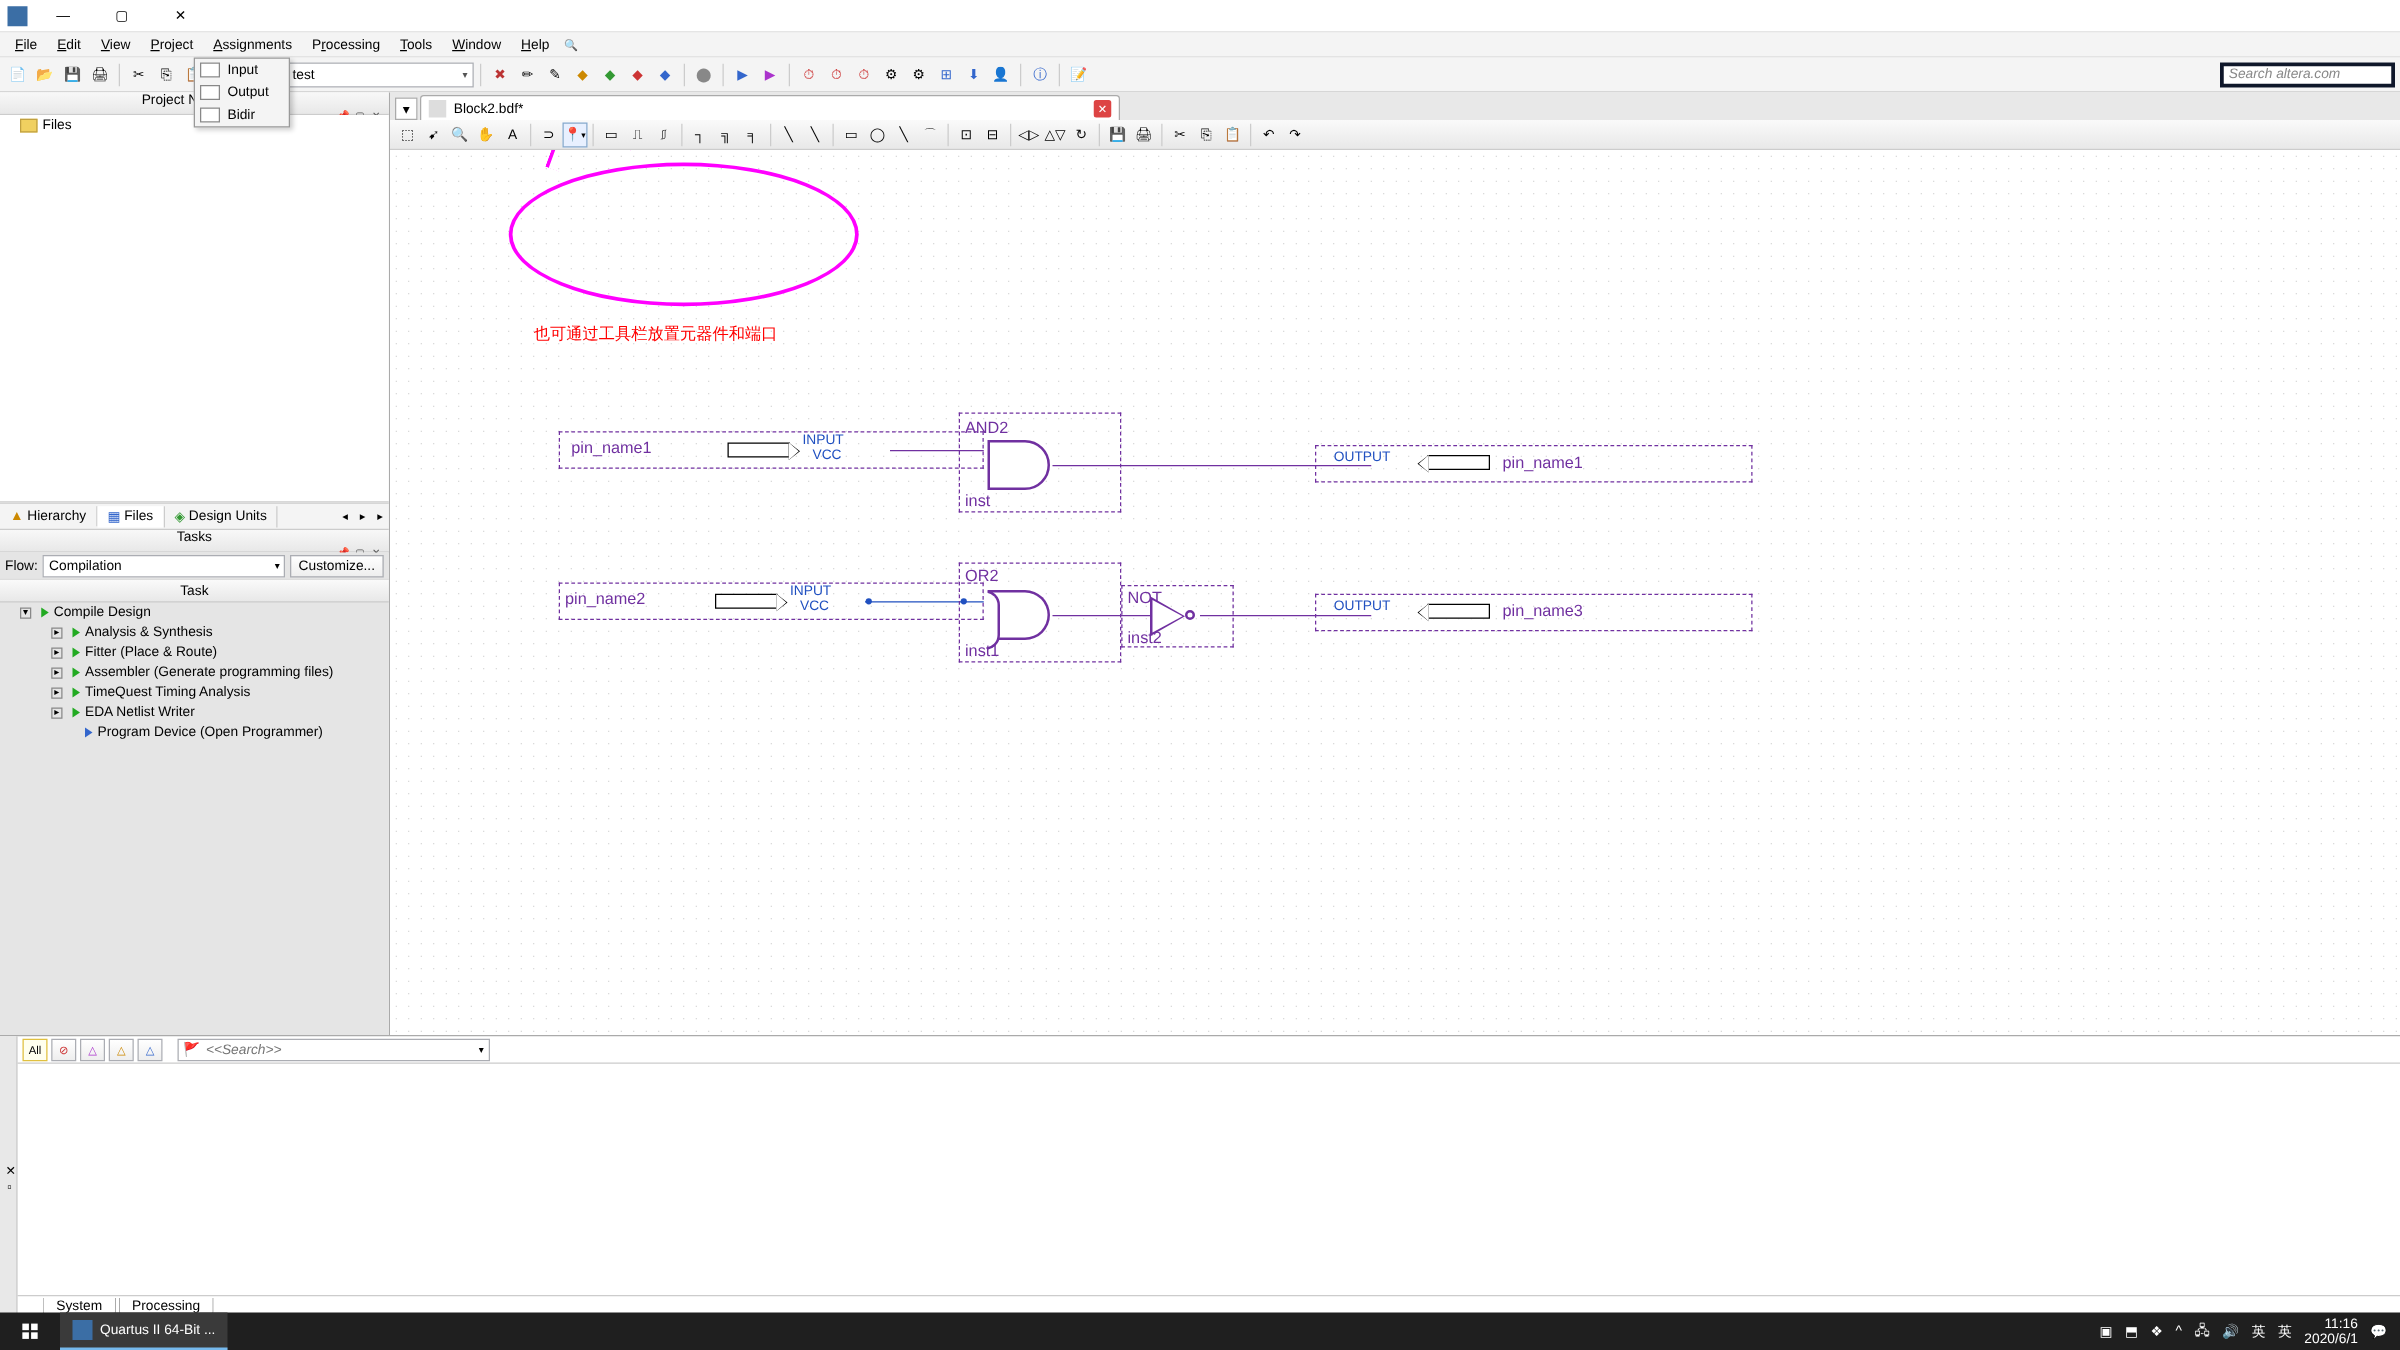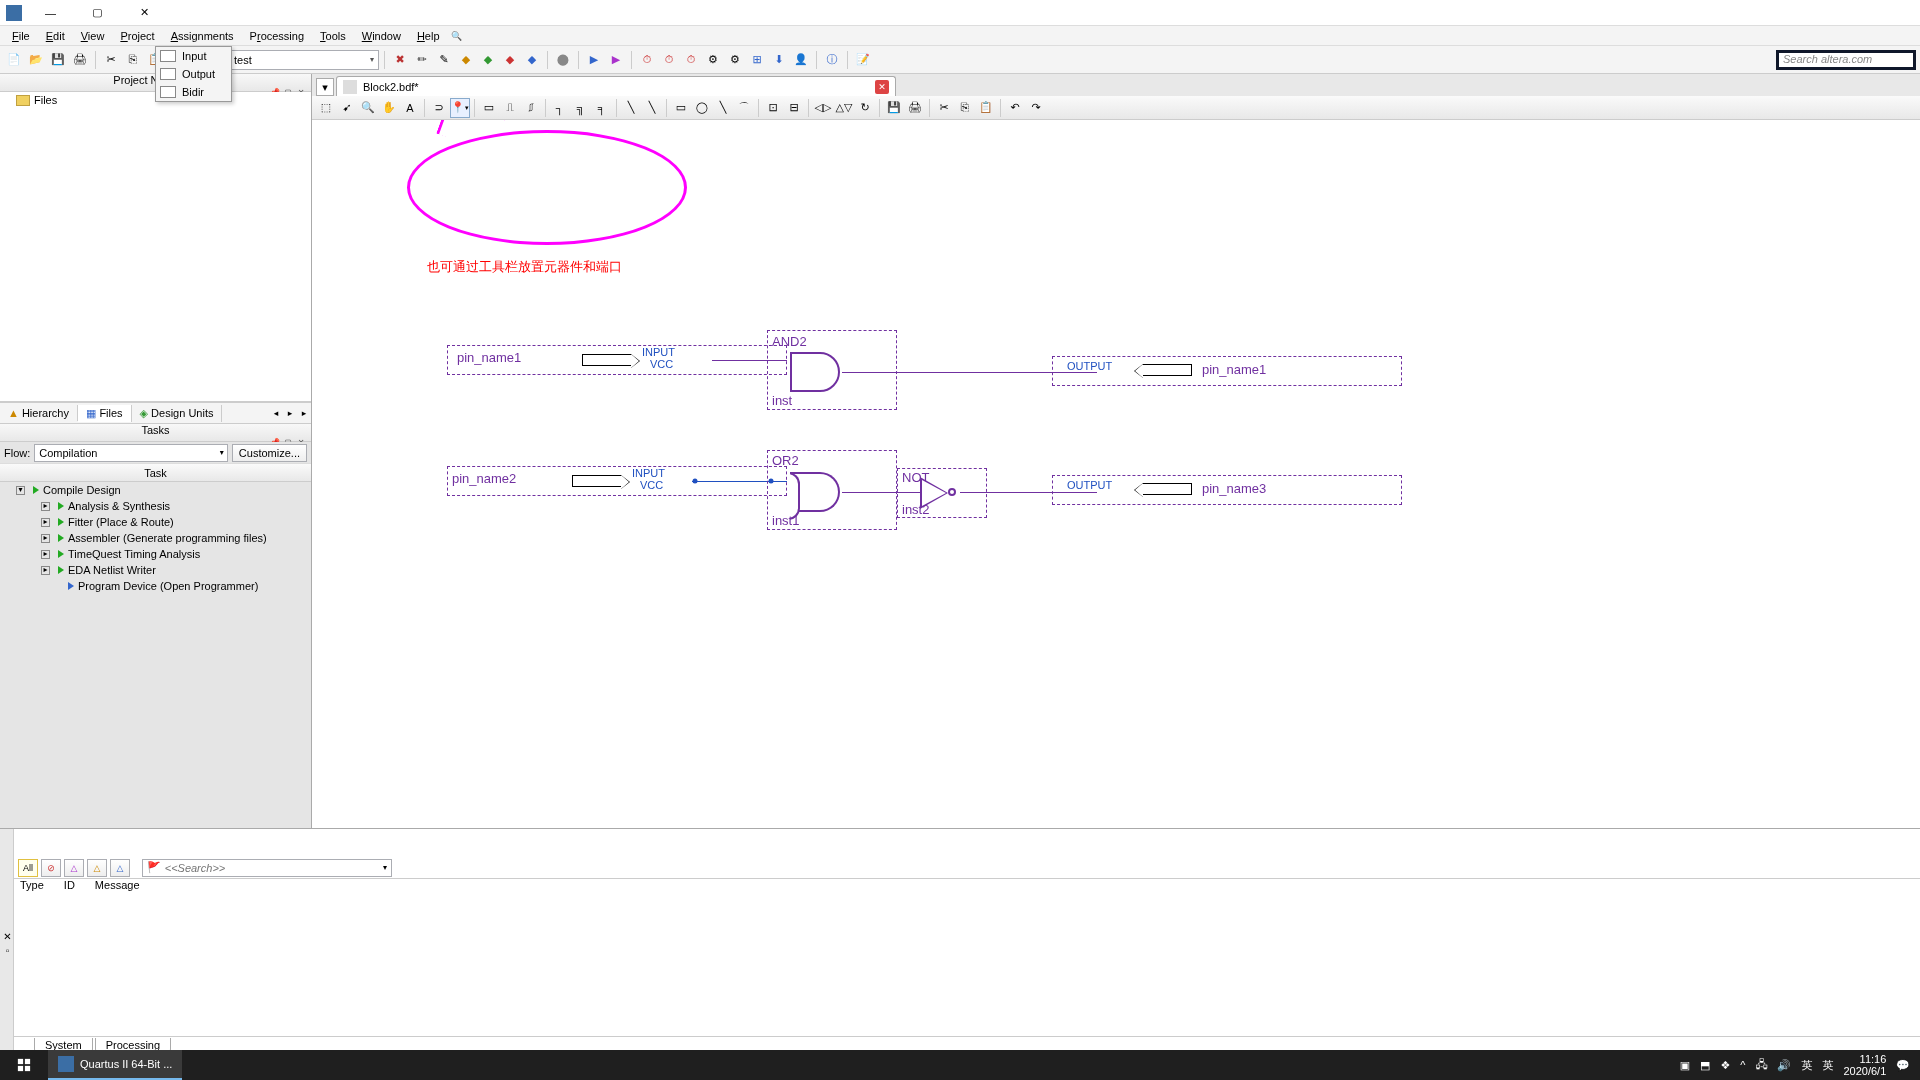--- a/index.html
+++ b/index.html
@@ -99,21 +99,21 @@
 .magenta-circle { position: absolute; border: 3px solid #f0f; border-radius: 50%; }
 
 
 .pin-menu { position: absolute; background: #f4f4f4; border: 1px solid #999; box-shadow: 2px 2px 4px rgba(0,0,0,.2); }
 .pin-menu-item { height: 18px; display: flex; align-items: center; padding: 0 16px 0 4px; gap: 6px; }
 .pin-menu-icon { width: 16px; height: 12px; border: 1px solid #888; background: #fff; }
 
 
 .messages-panel { height: 226px; border-top: 1px solid #aaa; background: #fff; display: flex; }
 .msg-side { width: 14px; background: #e8e8e8; border-right: 1px solid #ccc; writing-mode: vertical-rl; text-align: center; font-size: 10px; padding-top: 4px; }
-.msg-body { flex: 1; display: flex; flex-direction: column; margin-top: 28px; }
+.msg-body { flex: 1; display: flex; flex-direction: column; }
 .msg-toolbar { height: 22px; border-bottom: 1px solid #ccc; display: flex; align-items: center; padding: 2px 4px; gap: 3px; }
 .msg-filter-btn { width: 20px; height: 18px; border: 1px solid #abadb3; background: linear-gradient(#fff,#eee); display: flex; align-items: center; justify-content: center; font-size: 9px; }
 .msg-filter-btn.active { background: #ffe; border-color: #e0c040; }
 .msg-search { width: 250px; height: 18px; border: 1px solid #abadb3; display: flex; align-items: center; padding: 0 4px; gap: 4px; }
 .msg-search input { border: none; outline: none; flex: 1; font-style: italic; color: #888; font-size: 11px; }
 .msg-cols { height: 16px; display: flex; padding: 0 6px; gap: 20px; font-family: monospace; font-size: 11px; }
 .msg-content { flex: 1; }
 .msg-tabs { height: 18px; border-top: 1px solid #ccc; display: flex; align-items: center; padding-left: 20px; }
 .msg-tab { padding: 1px 10px; border: 1px solid #aaa; border-top: none; border-radius: 0 0 4px 4px; margin-right: 2px; font-size: 11px; }
 
@@ -435,25 +435,20 @@
       <div class="msg-filter-btn" style="color:#a3c">△</div>
       <div class="msg-filter-btn" style="color:#c80">△</div>
       <div class="msg-filter-btn" style="color:#36c">△</div>
       <div style="width:6px"></div>
       <div class="msg-search">
         <span style="color:#c80">🚩</span>
         <input placeholder="&lt;&lt;Search&gt;&gt;" style="">
         <span style="font-size:8px">▾</span>
       </div>
     </div>
-    <div class="msg-cols">
-      <span>Type</span>
-      <span>ID</span>
-      <span>Message</span>
-    </div>
     <div class="msg-content"></div>
     <div class="msg-tabs">
       <div class="msg-tab">System</div>
       <div class="msg-tab">Processing</div>
     </div>
   </div>
 </div>
 
 <div class="statusbar">
   <div class="status-right">

